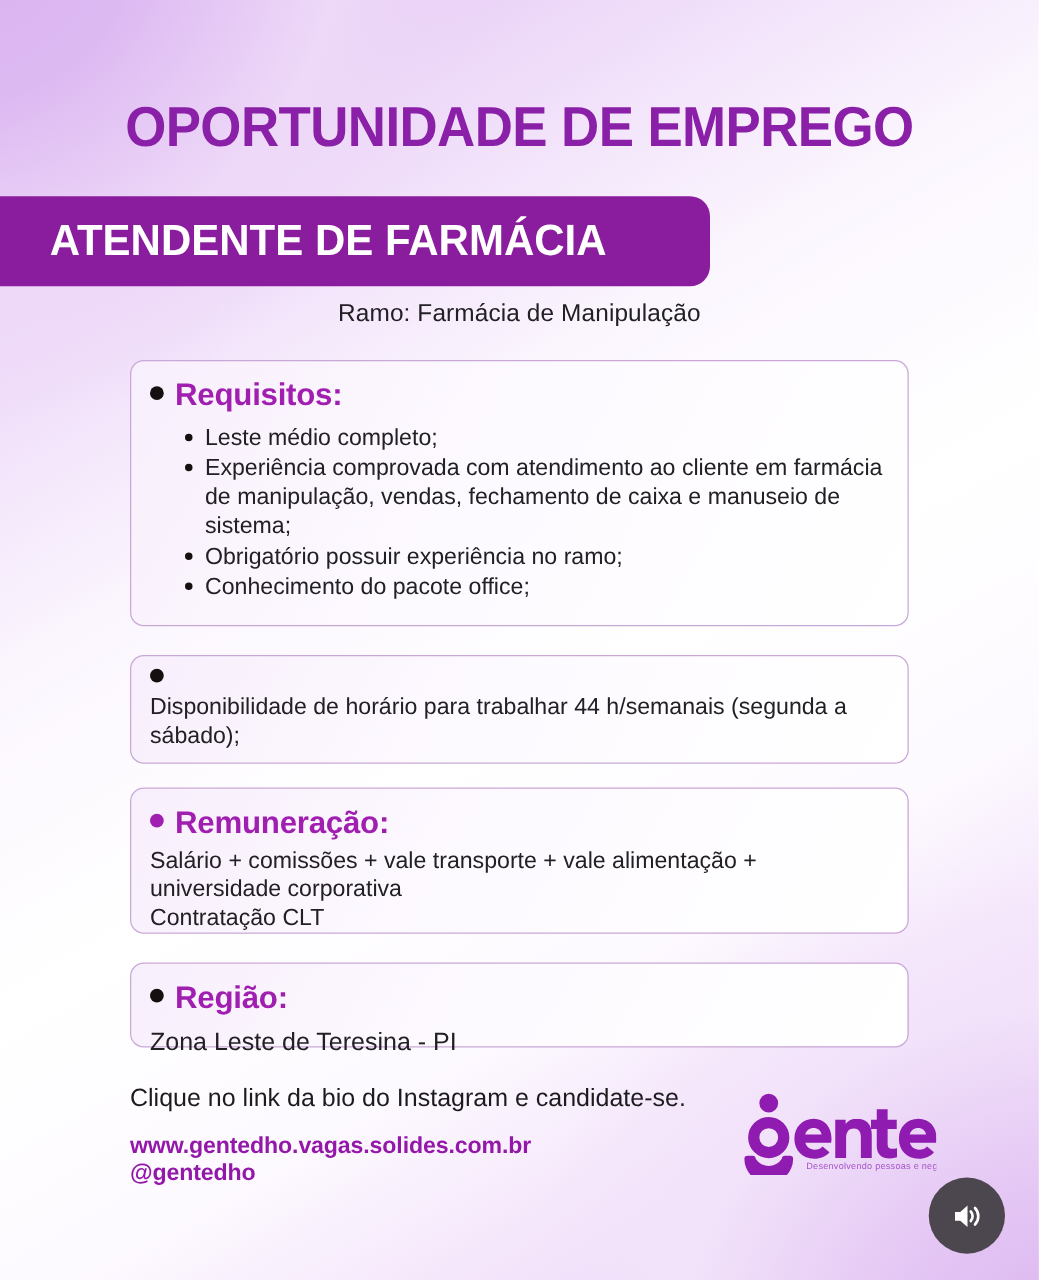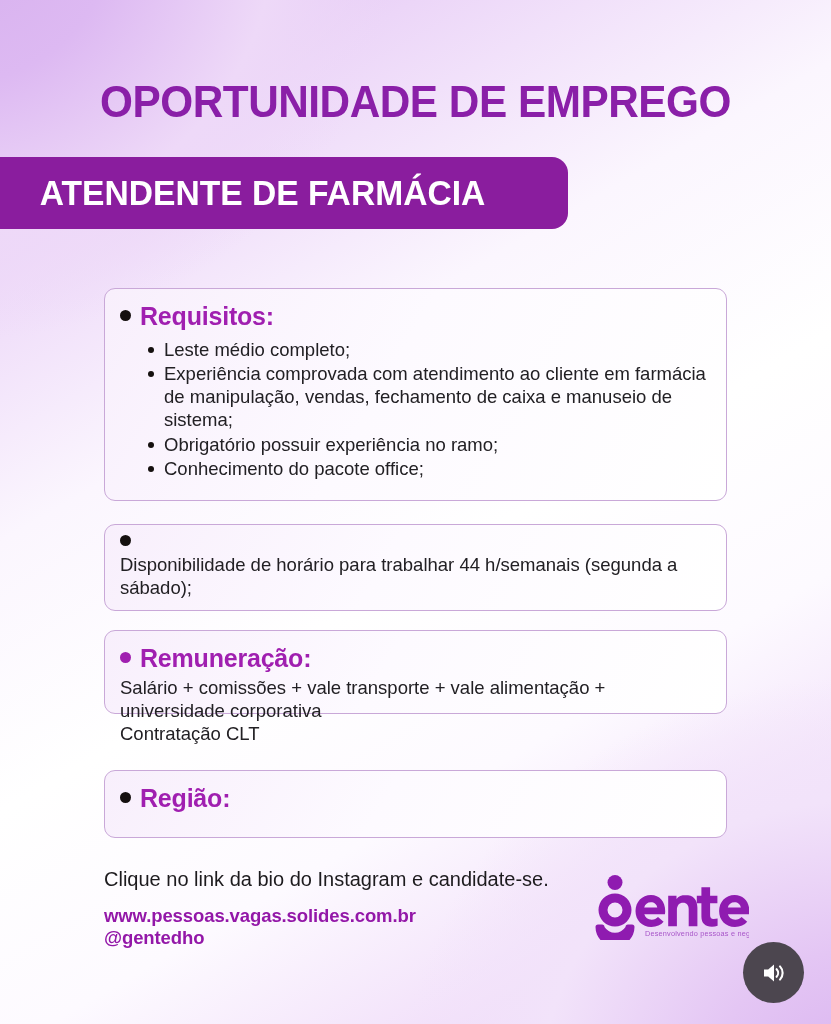--- a/index.html
+++ b/index.html
@@ -82,21 +82,21 @@
     left: 104px;
     width: 623px;
     box-sizing: border-box;
     border: 1.3px solid #c9a8d8;
     border-radius: 11px;
     background: linear-gradient(120deg, #f8effc 0%, #fdfaff 45%, #ffffff 100%);
     padding: 14px 18px 14px 15px;
   }
   #card-requisitos { top: 288px;  height: 213px; }
   #card-horario    { top: 524px;  height: 87px;  }
-  #card-remuner    { top: 630px;  height: 84px; }
+  #card-remuner    { top: 630px;  height: 117px; }
   #card-regiao     { top: 770px;  height: 68px;  }
 
   .card-head {
     display: flex;
     align-items: baseline;
     font-size: 25px;
     font-weight: bold;
     color: #a01fb0;
     letter-spacing: -0.2px;
     line-height: 1.1;
@@ -198,20 +198,21 @@
 <body>
 
 <div id="poster">
 
   <div class="title">OPORTUNIDADE DE EMPREGO</div>
 
   <div class="banner">
     <span class="banner-label">ATENDENTE DE FARMÁCIA</span>
   </div>
 
+  <div class="subtitle">Ramo: Farmácia de Manipulação</div>
 
   <div class="card" id="card-requisitos">
     <div class="card-head">
       <span class="head-bullet"></span>
       <span>Requisitos:</span>
     </div>
     <ul class="req-list">
       <li>Leste médio completo;</li>
       <li>Experiência comprovada com atendimento ao cliente em farmácia de manipulação, vendas, fechamento de caixa e manuseio de sistema;</li>
       <li>Obrigatório possuir experiência no ramo;</li>
@@ -235,25 +236,26 @@
       <span class="ctr-line">Salário + comissões + vale transporte + vale alimentação + universidade corporativa</span>
       <span class="ctr-line"> Contratação CLT</span>
     </div>
   </div>
 
   <div class="card" id="card-regiao">
     <div class="card-head">
       <span class="head-bullet"></span>
       <span>Região:</span>
     </div>
+    <div class="card-body">Zona Leste de Teresina - PI</div>
   </div>
 
   <div class="cta">Clique no link da bio do Instagram e candidate-se.</div>
   <div class="links">
-    <div>www.pessoas.vagas.solides.com.br</div>
+    <div>www.gentedho.vagas.solides.com.br</div>
     <div>@gentedho</div>
   </div>
 
   <div class="logo">
     <svg width="160" height="66" viewBox="0 0 160 66" xmlns="http://www.w3.org/2000/svg">
       <g fill="#8f1bb0">
 
         <circle cx="26" cy="8.5" r="7.5"></circle>
 
         <path d="M26 19.5a16.5 16.5 0 1 0 0 33 16.5 16.5 0 0 0 0-33zm0 9a7.5 7.5 0 1 1 0 15 7.5 7.5 0 0 1 0-15z"></path>

